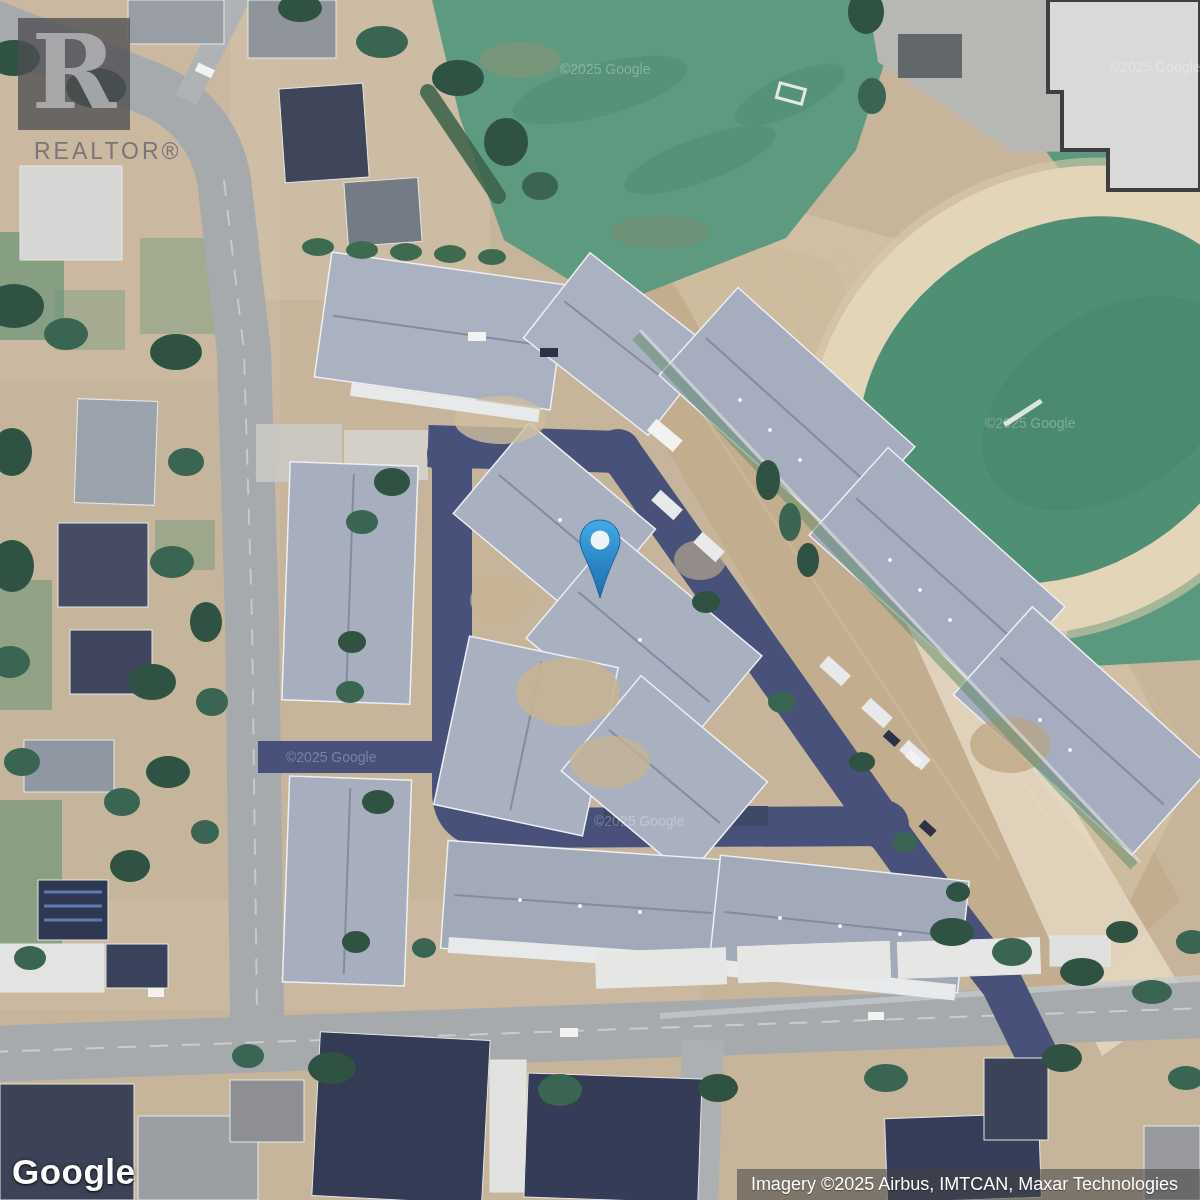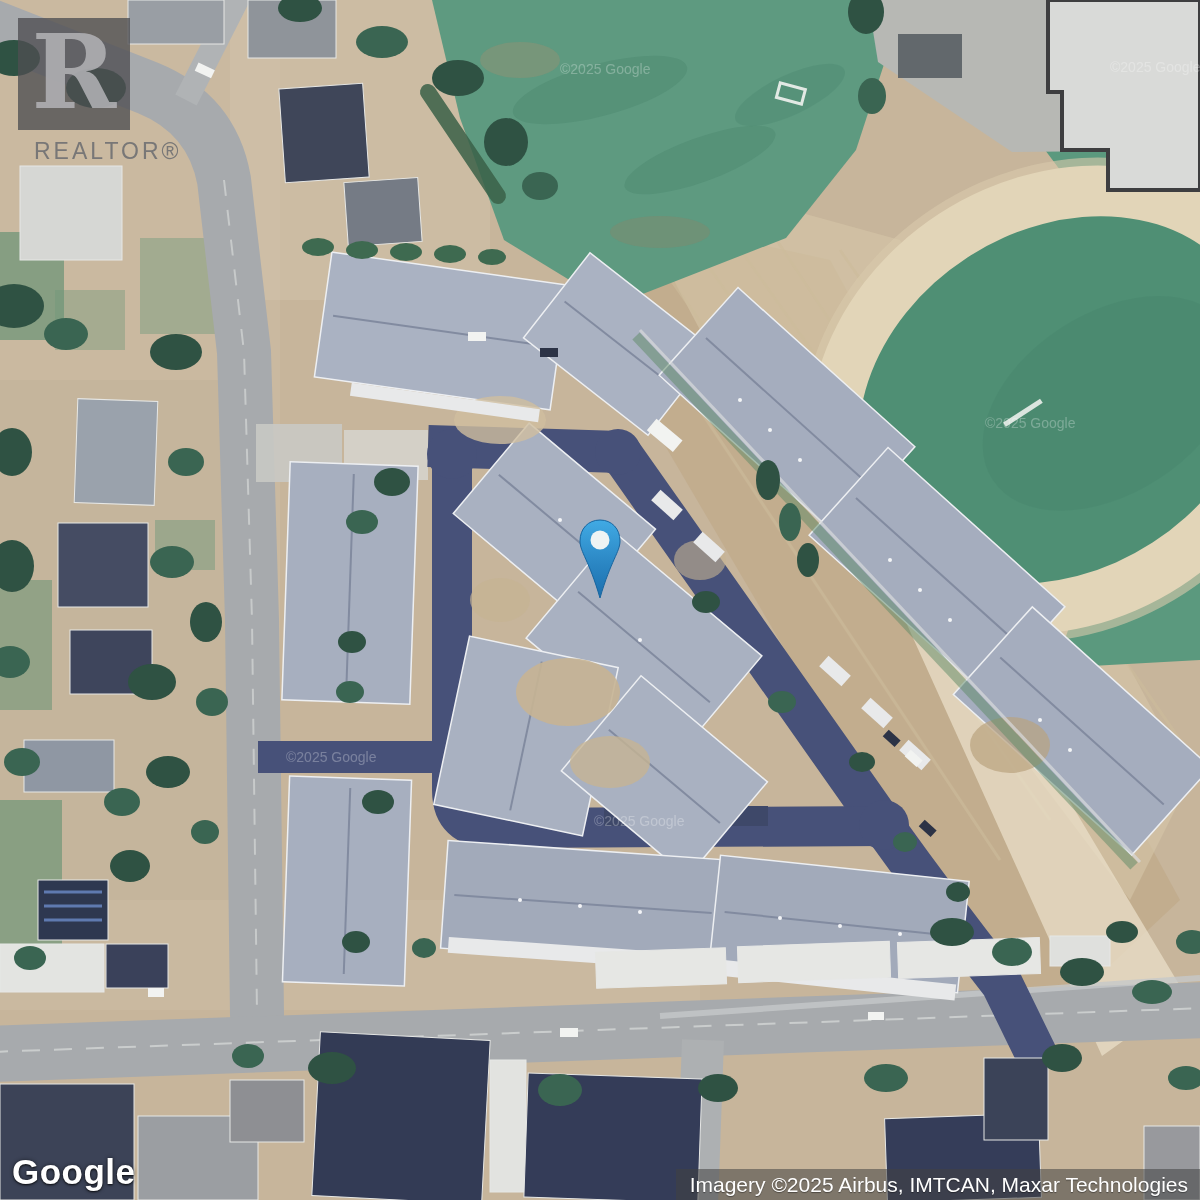--- a/index.html
+++ b/index.html
@@ -15,21 +15,21 @@
   #realtor .rglyph{font-family:"DejaVu Serif",serif;font-weight:700;font-size:102px;
      line-height:1;color:rgba(176,176,180,.88);transform:translateY(-2px);}
   #realtor .rlabel{margin-top:8px;font-size:23px;font-weight:400;letter-spacing:3px;
      color:rgba(108,109,113,.88);white-space:nowrap;margin-left:16px;}
   
   #glogo{position:absolute;left:12px;top:1152px;font-size:35px;font-weight:700;
      color:#fff;letter-spacing:.5px;
      text-shadow:0 1px 2px rgba(0,0,0,.75),0 0 4px rgba(0,0,0,.45);}
   
   #attr{position:absolute;right:0;bottom:0;height:31px;line-height:31px;
-     background:rgba(66,66,66,.55);color:#fff;font-size:21px;padding:0 12px 0 14px;
+     background:rgba(66,66,66,.55);color:#fff;font-size:18px;padding:0 22px 0 14px;
      text-shadow:0 1px 1px rgba(0,0,0,.4);white-space:nowrap;}
   .wm{fill:#ffffff;opacity:.27;font-size:14px;font-family:"Liberation Sans",sans-serif;}
 </style>
 </head>
 <body>
 
 <div id="viewport">
 
 <svg id="scene" viewBox="0 0 1200 1200">
 

